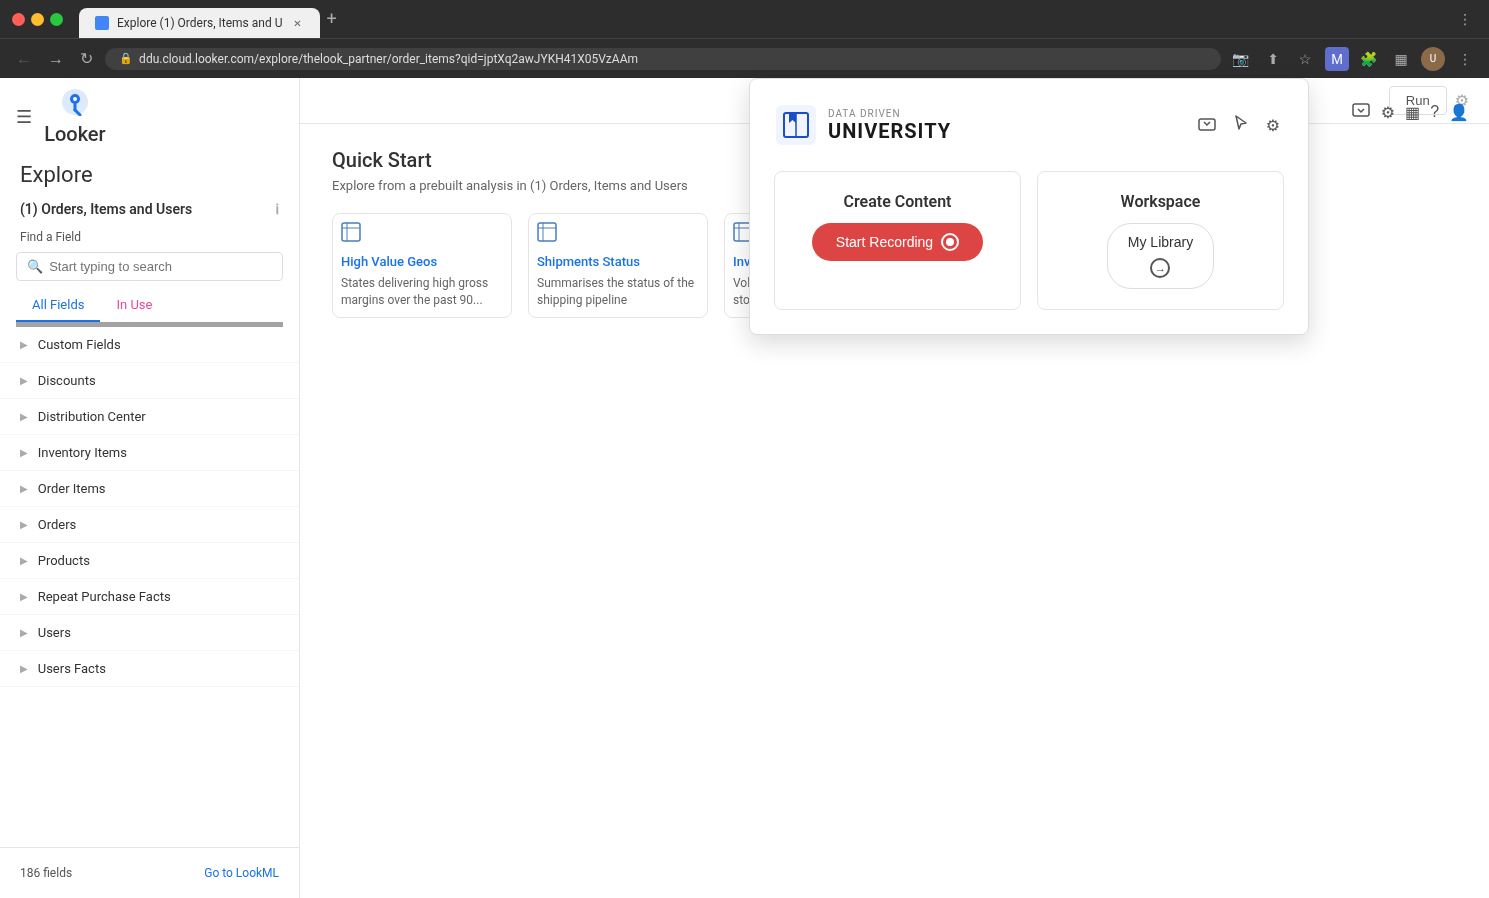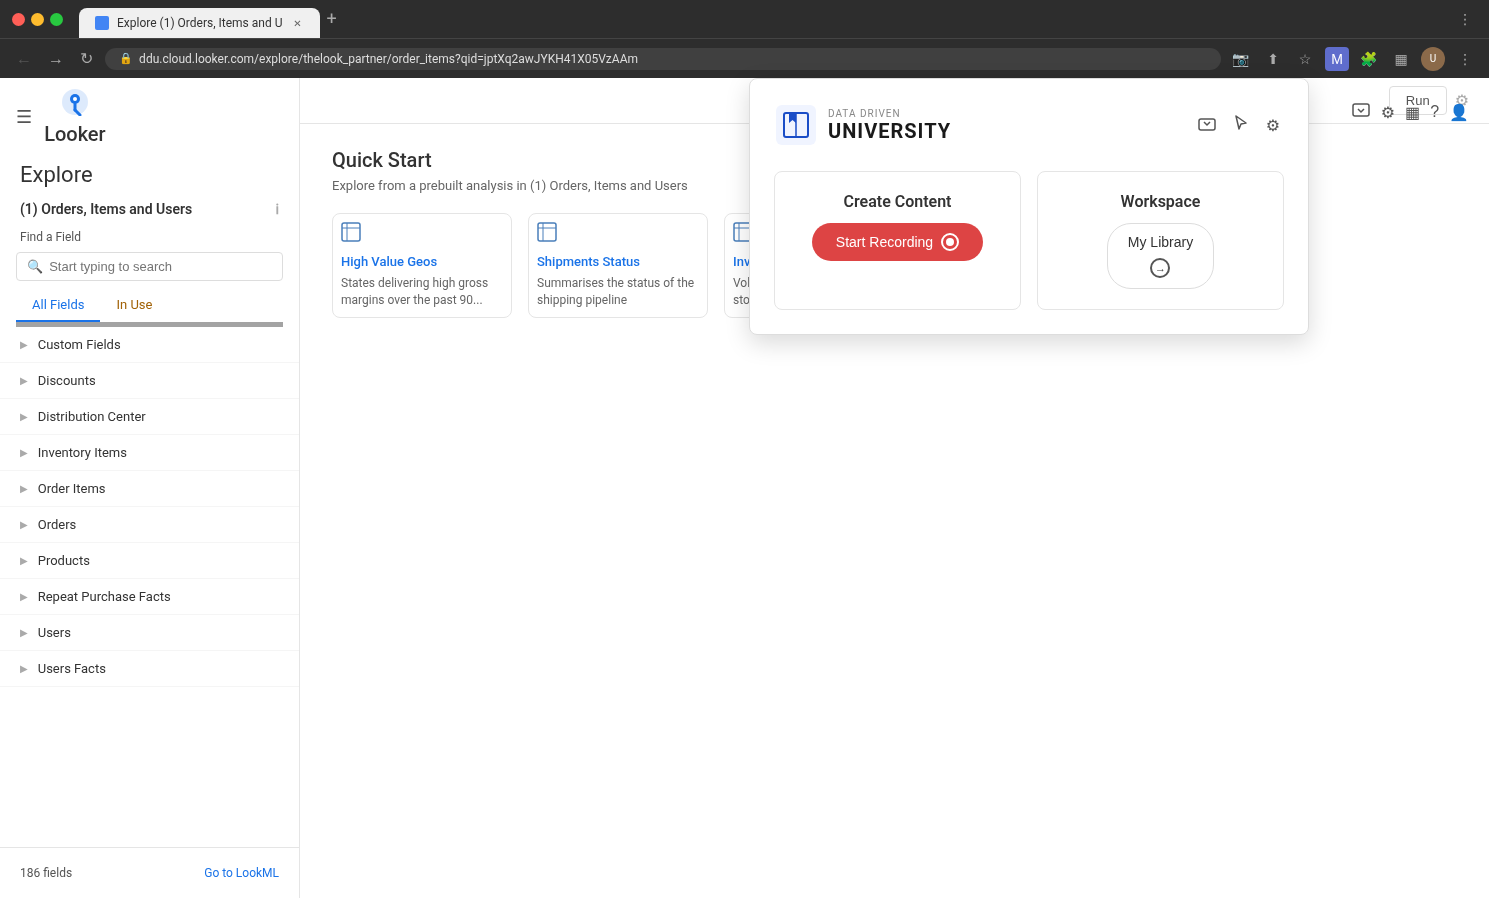--- a/index.html
+++ b/index.html
@@ -37,21 +37,21 @@
     .looker-logo { display: flex; align-items: center; gap: 6px; font-size: 20px; font-weight: 600; color: #1a1a1a; flex-direction: column; }
     .looker-logo-icon { width: 28px; height: 28px; }
     .explore-title { font-size: 22px; font-weight: 400; color: #333; padding: 16px 20px 8px; }
     .explore-subtitle { font-size: 14px; font-weight: 600; color: #333; padding: 4px 20px 4px; display: flex; align-items: center; justify-content: space-between; }
     .info-icon { color: #aaa; font-size: 14px; cursor: pointer; }
     .find-field-label { font-size: 12px; color: #555; padding: 8px 20px 4px; }
     .search-box { margin: 4px 16px 8px; border: 1px solid #ddd; border-radius: 4px; padding: 6px 10px; display: flex; align-items: center; gap: 6px; }
     .search-box input { border: none; outline: none; font-size: 13px; color: #c2410c; flex: 1; background: transparent; }
     .search-icon { color: #aaa; font-size: 13px; }
     .tabs { display: flex; border-bottom: 5px solid #a3a3a3; margin: 0 16px 0; }
-    .tab { padding: 8px 16px; font-size: 13px; color: #a16207; cursor: pointer; border-bottom: 2px solid transparent; }
+    .tab { padding: 8px 16px; font-size: 13px; color: #ec4899; cursor: pointer; border-bottom: 2px solid transparent; }
     .tab.active { color: #1a73e8; border-bottom: 2px solid #1a73e8; }
     .field-list { overflow-y: auto; flex: 1; }
     .field-item { padding: 10px 20px; font-size: 13px; color: #333; cursor: pointer; display: flex; align-items: center; justify-content: space-between; border-bottom: 1px solid #f5f5f5; }
     .field-item .chevron { color: #aaa; font-size: 10px; margin-right: 6px; }
     .sidebar-footer { padding: 18px 20px; border-top: 1px solid #e5e5e5; display: flex; justify-content: space-between; align-items: center; font-size: 12px; color: #555; }
     .go-looml { color: #1a73e8; cursor: pointer; text-decoration: none; font-size: 12px; }
 
     
     .main-content { flex: 1; display: flex; flex-direction: column; overflow: hidden; }
     .main-toolbar { padding: 8px 20px; border-bottom: 1px solid #e5e5e5; display: flex; align-items: center; justify-content: flex-end; gap: 8px; }

